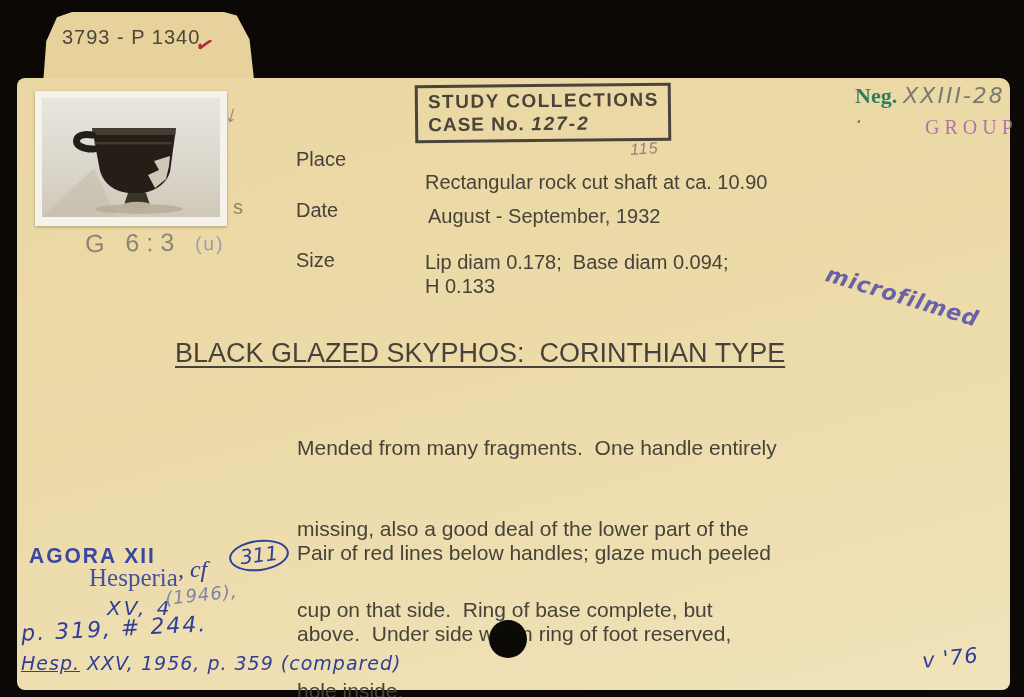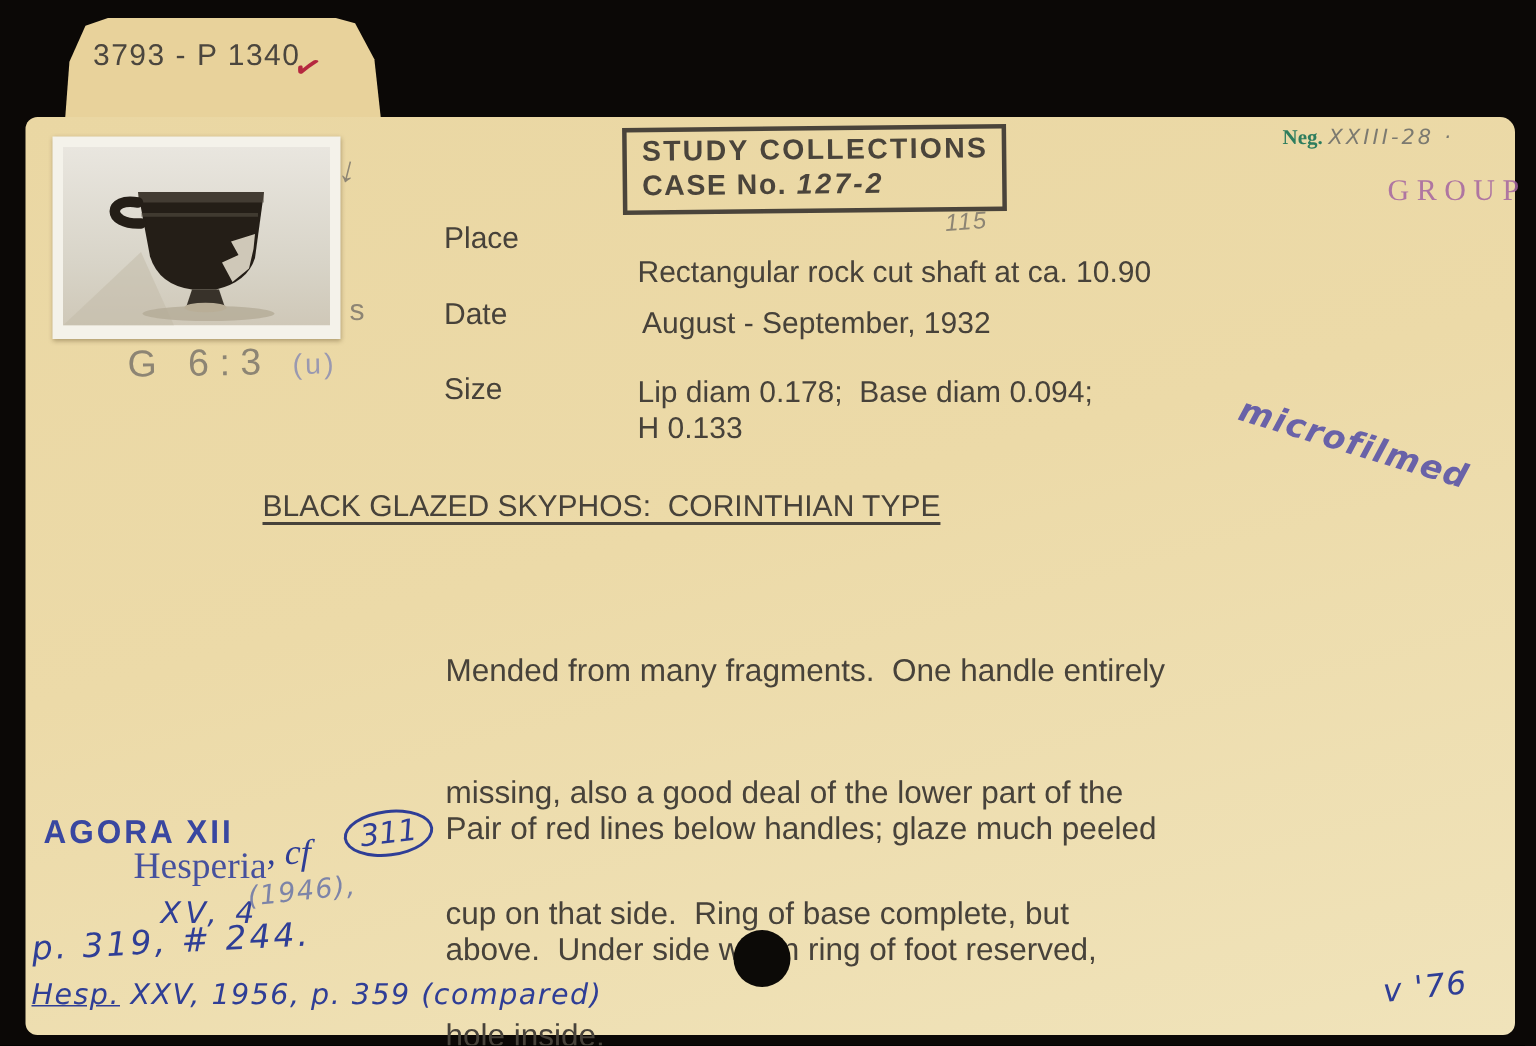--- a/index.html
+++ b/index.html
@@ -25,34 +25,34 @@
   .caption-extra{color:#9a99b0;font-size:19px;letter-spacing:2px;}
   .arrow-mark{left:209px;top:22px;font-size:24px;transform:rotate(14deg);}
   .letter-mark{left:216px;top:118px;font-size:20px;}
   
   .stampbox{left:398px;top:6px;width:232px;border:3px solid #4a443b;color:#4a443b;
             padding:3px 8px 4px 10px;transform:rotate(-.6deg);}
   .stampbox .l1{font-size:19px;font-weight:bold;letter-spacing:1.5px;}
   .stampbox .l2{font-size:19px;font-weight:bold;letter-spacing:1px;margin-top:1px;}
   .stampbox .wrote{font-style:italic;letter-spacing:2px;font-weight:bold;}
   
-  .neg{left:838px;top:5px;font-size:14px;}
+  .neg{left:838px;top:5px;font-size:22px;}
   .neg .neglabel{color:#2e7d5e;font-weight:bold;font-family:"Liberation Serif",serif;}
   .neg .negval{color:#7c7a70;font-style:italic;letter-spacing:2px;}
   .group{left:908px;top:38px;color:#a565a1;font-family:"Liberation Serif",serif;
          font-size:20px;letter-spacing:5px;opacity:.85;}
   
   .flabel{font-size:20px;}
   .fval{font-size:20px;}
   .pencil-115{left:613px;top:62px;font-size:16px;font-style:italic;letter-spacing:1px;transform:rotate(-4deg);}
   
   .microfilmed{left:806px;top:206px;color:#5b55a8;font-size:22px;font-weight:bold;
                transform:rotate(17deg);letter-spacing:1px;opacity:.9;}
   
-  .title{left:158px;top:249px;font-size:20px;text-decoration:underline;text-underline-offset:4px;
+  .title{left:158px;top:260px;font-size:27px;text-decoration:underline;text-underline-offset:4px;
          text-decoration-thickness:1.5px;}
   .para{left:280px;font-size:21px;line-height:27px;}
   .para div{white-space:pre;}
   
   .ink{color:#2f3e96;}
   .agora-row{left:12px;top:450px;display:flex;align-items:center;gap:22px;}
   .agora-stamp{color:#3947a0;font-weight:bold;font-size:21px;letter-spacing:2px;transform:scaleY(1.05);}
   .hand{font-style:italic;font-family:"DejaVu Sans",sans-serif;}
   .cf{font-size:24px;font-family:"Liberation Serif",serif;font-style:italic;margin-top:28px;}
   .circle311{display:inline-block;border:2px solid #2f3e96;border-radius:50%;padding:1px 9px 2px 9px;

